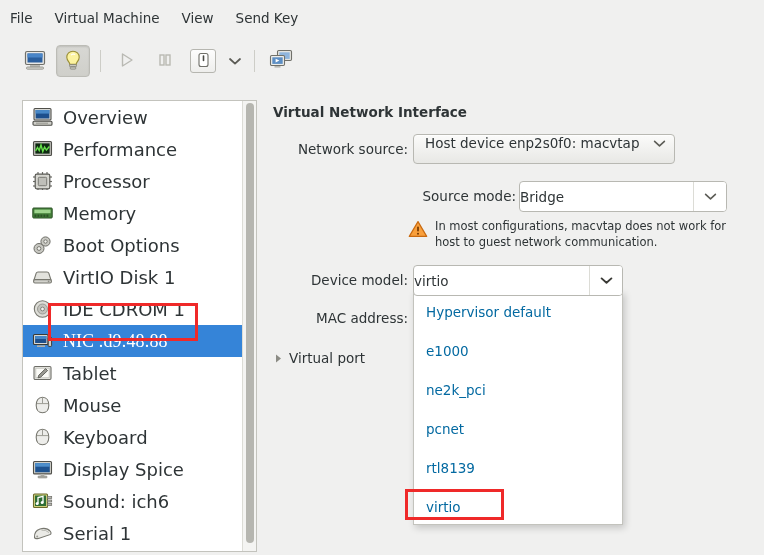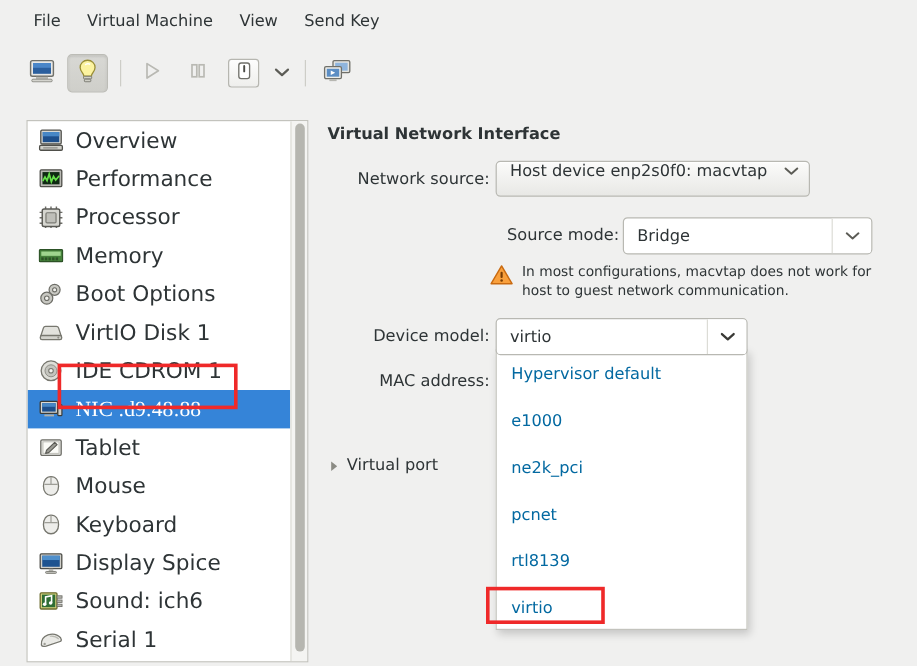--- a/index.html
+++ b/index.html
@@ -14,21 +14,21 @@
     overflow: hidden;
     position: relative;
     -webkit-font-smoothing: antialiased;
   }
 
   
   .menubar {
     position: absolute; left: 0; top: 0; width: 764px; height: 36px;
     background: #f0f0ef;
     display: flex; align-items: center;
-    padding-left: 18px; box-sizing: border-box;
+    box-sizing: border-box;
   }
   .menu-item {
     font-size: 13.5px; color: #2e3436;
     padding: 3px 10px; margin-right: 2px;
     border-radius: 3px; cursor: default; white-space: nowrap;
   }
 
   
   .toolbar {
     position: absolute; left: 0; top: 36px; width: 764px; height: 50px;
@@ -134,21 +134,21 @@
   .combo-entry {
     position: absolute; height: 31px; box-sizing: border-box;
     background: #ffffff;
     border: 1px solid #b8b8b2; border-radius: 4px;
     display: flex; align-items: stretch;
     font-size: 13.5px; color: #2e3436;
     overflow: hidden;
   }
   .combo-entry .ctext {
     flex: 1; display: flex; align-items: center;
-    padding-left: 11px; white-space: nowrap;
+    white-space: nowrap;
   }
   .combo-entry .carrow {
     width: 32px; display: flex; align-items: center; justify-content: center;
     border-left: 1px solid #dcdcd6;
     background: #ffffff;
   }
 
   .chev {
     display: inline-block;
   }
@@ -160,21 +160,21 @@
   }
   .warn-ico { width: 20px; flex: 0 0 20px; margin-right: 7px; margin-top: 2px; }
   .warn-text {
     font-size: 11.5px; color: #2e3436; line-height: 16px;
     white-space: pre-line;
   }
 
   
   .expander {
     position: absolute; display: flex; align-items: center;
-    font-size: 13.5px; color: #2e3436; margin-top: 30px;
+    font-size: 13.5px; color: #2e3436;
   }
   .exp-tri {
     width: 14px; flex: 0 0 14px;
     display: flex; align-items: center; justify-content: center;
     margin-right: 4px;
   }
 
   
   .popup {
     position: absolute; left: 413px; top: 291px;

